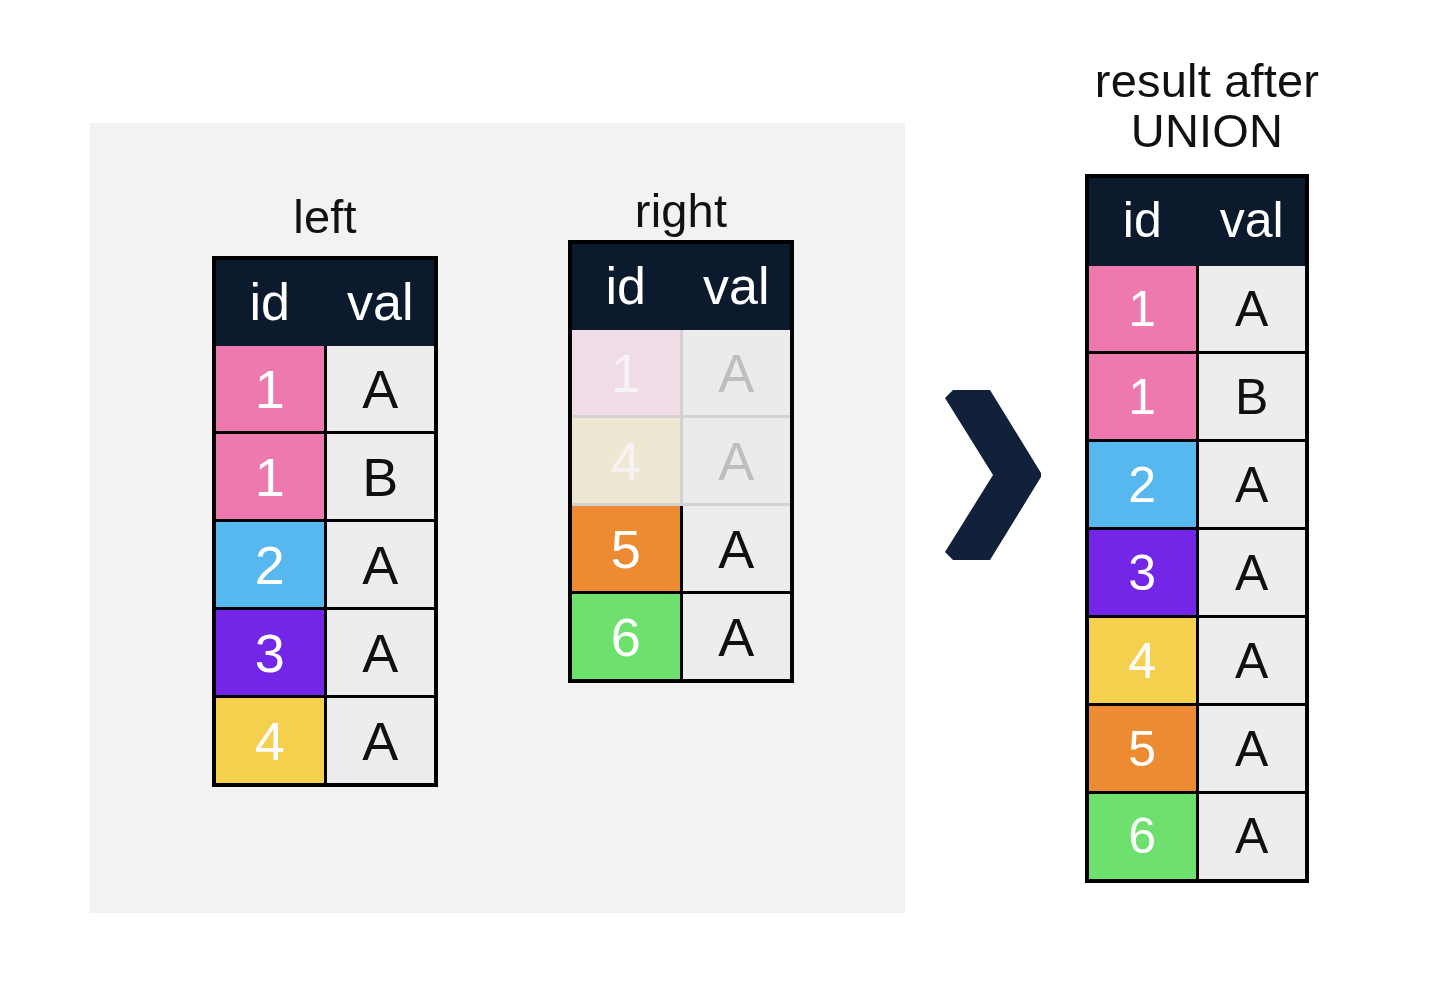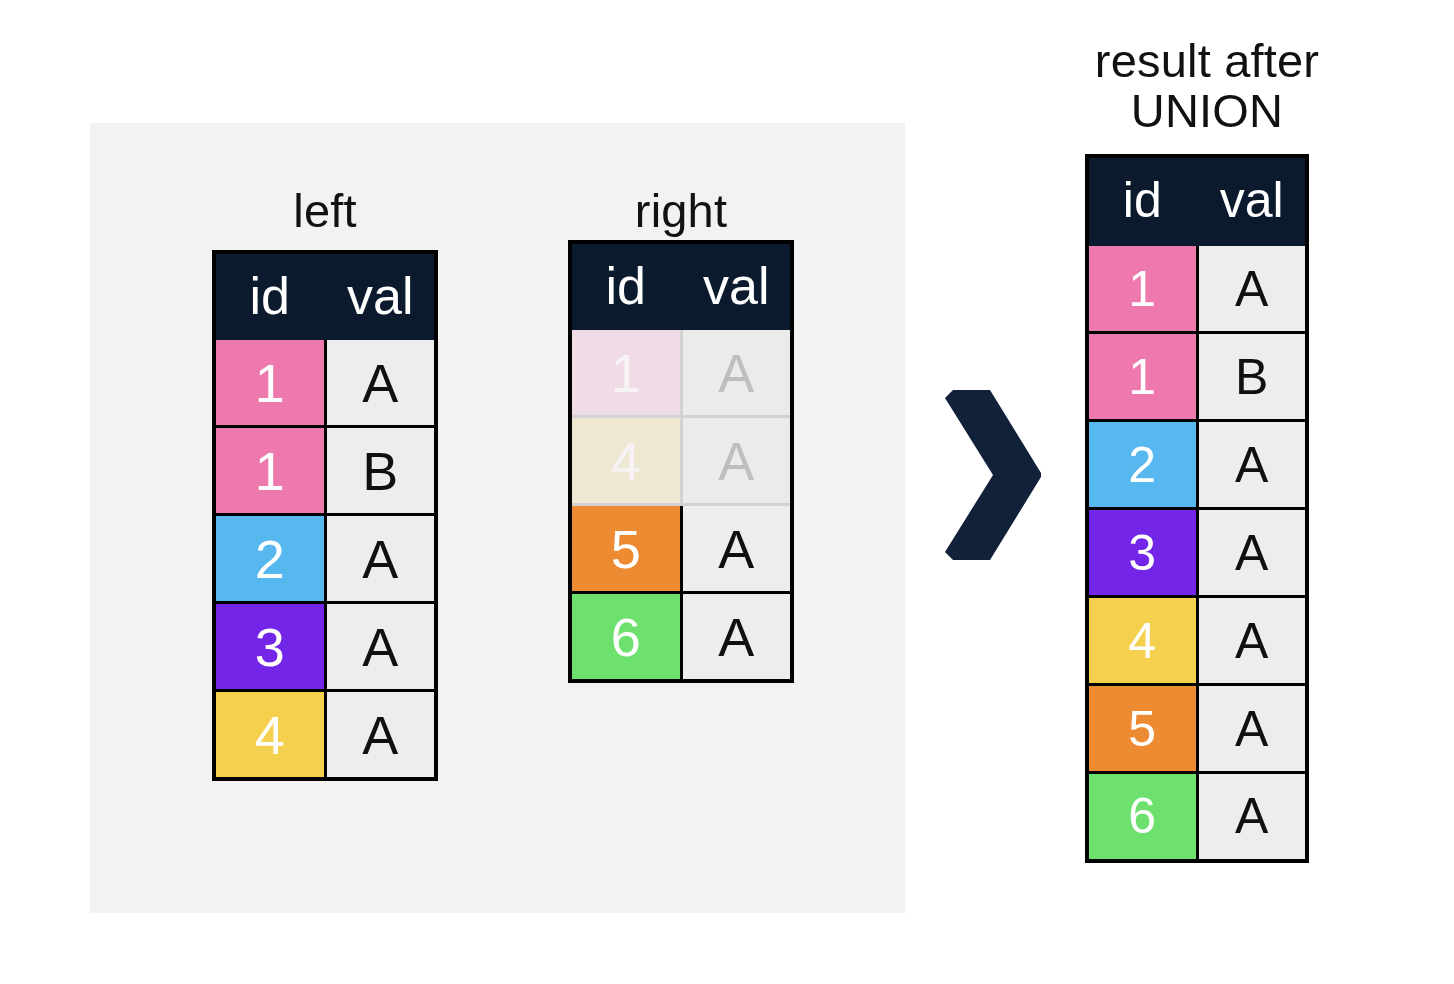--- a/index.html
+++ b/index.html
@@ -84,31 +84,31 @@
   }
   .row.ghost .cell.id {
     color: #F7F3F5;
   }
 
   
   #left-table-block { left: 212px; top: 186px; }
   #left-table-block .grid { width: 222px; }
   #left-table-block .cell { width: 102px; height: 88px; }
   #left-table-block .cell.head { height: 87px; }
-  #left-table-block .table-caption { margin-bottom: 14px; }
+  #left-table-block .table-caption { margin-bottom: 14px; margin-top: 6px; }
 
   
   #right-table-block { left: 568px; top: 186px; }
   #right-table-block .grid { width: 222px; }
   #right-table-block .cell { width: 102px; height: 88px; }
   #right-table-block .cell.head { height: 87px; }
   #right-table-block .table-caption { margin-bottom: 4px; }
 
   
-  #result-table-block { left: 1085px; top: 36px; width: 244px; }
+  #result-table-block { left: 1085px; top: 56px; width: 244px; }
   #result-table-block .grid { width: 220px; }
   #result-table-block .cell { width: 101px; height: 88px; font-size: 50px; }
   #result-table-block .cell.head { height: 89px; font-size: 50px; }
   #result-table-block .table-caption { margin-bottom: 18px; white-space: normal; }
 
   
   #flow-arrow {
     position: absolute;
     left: 945px;
     top: 390px;

